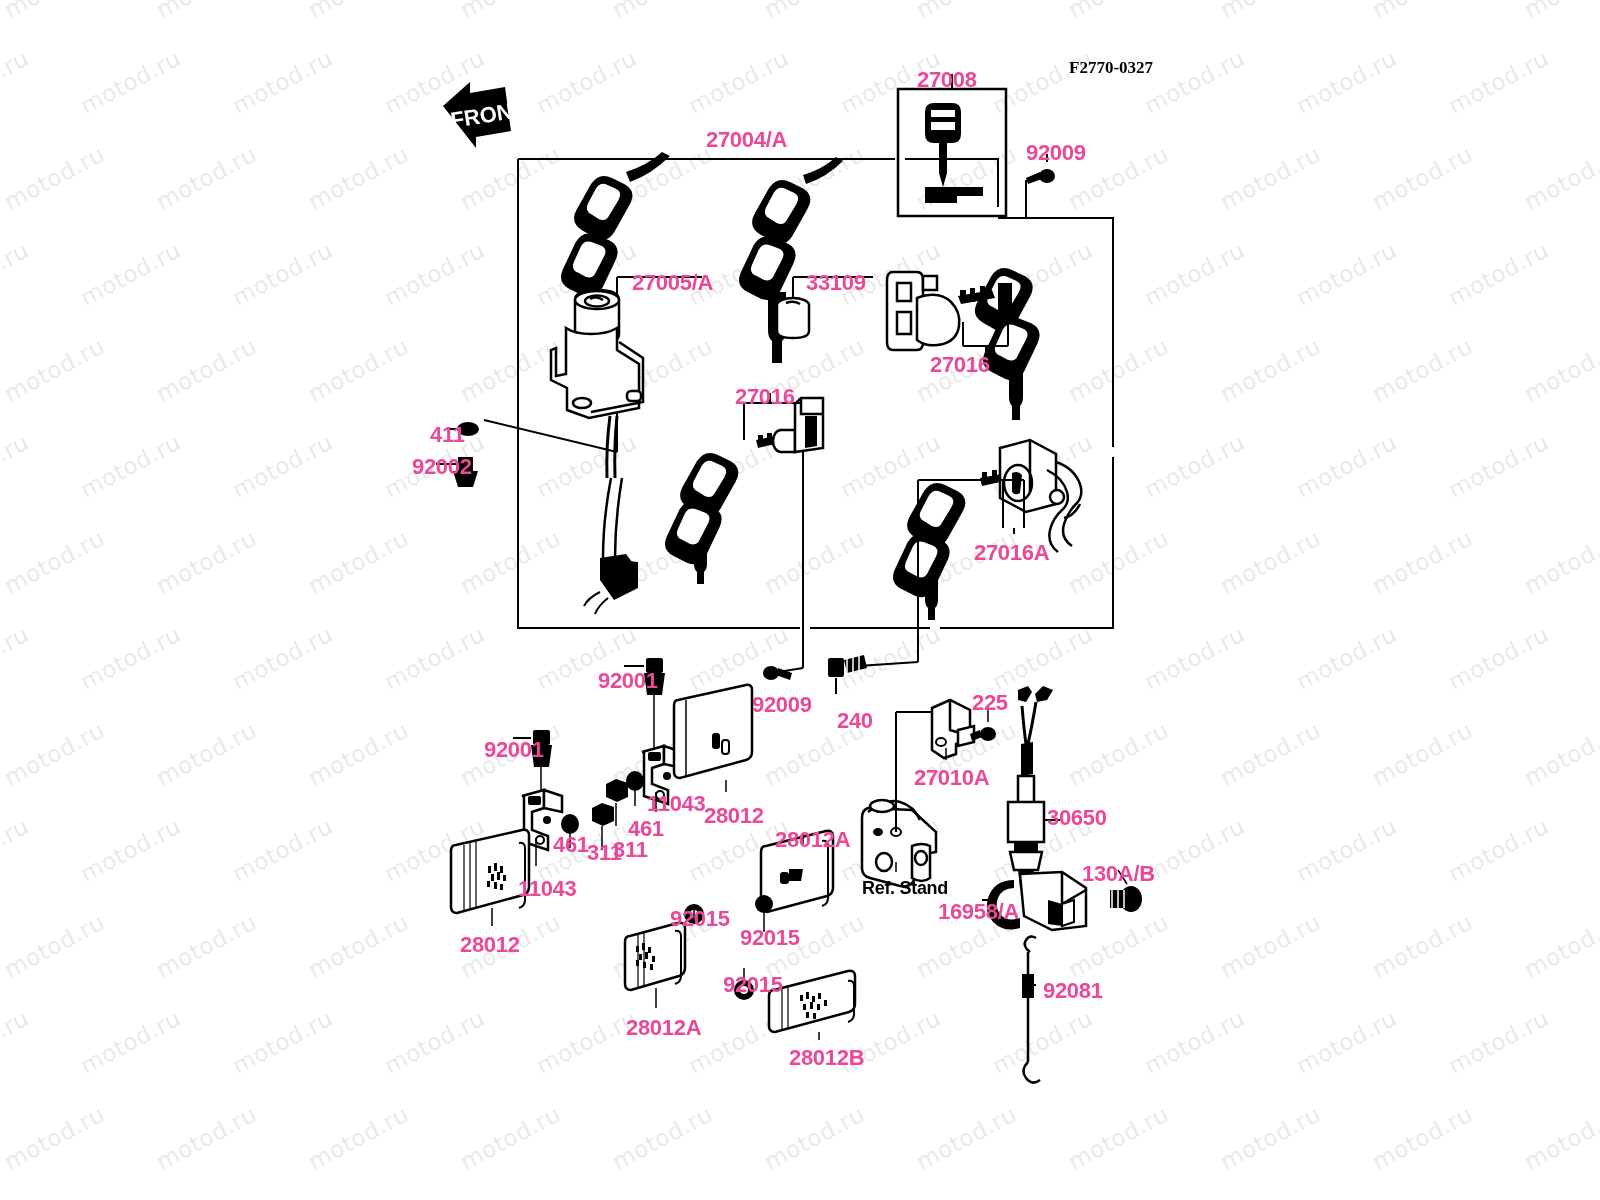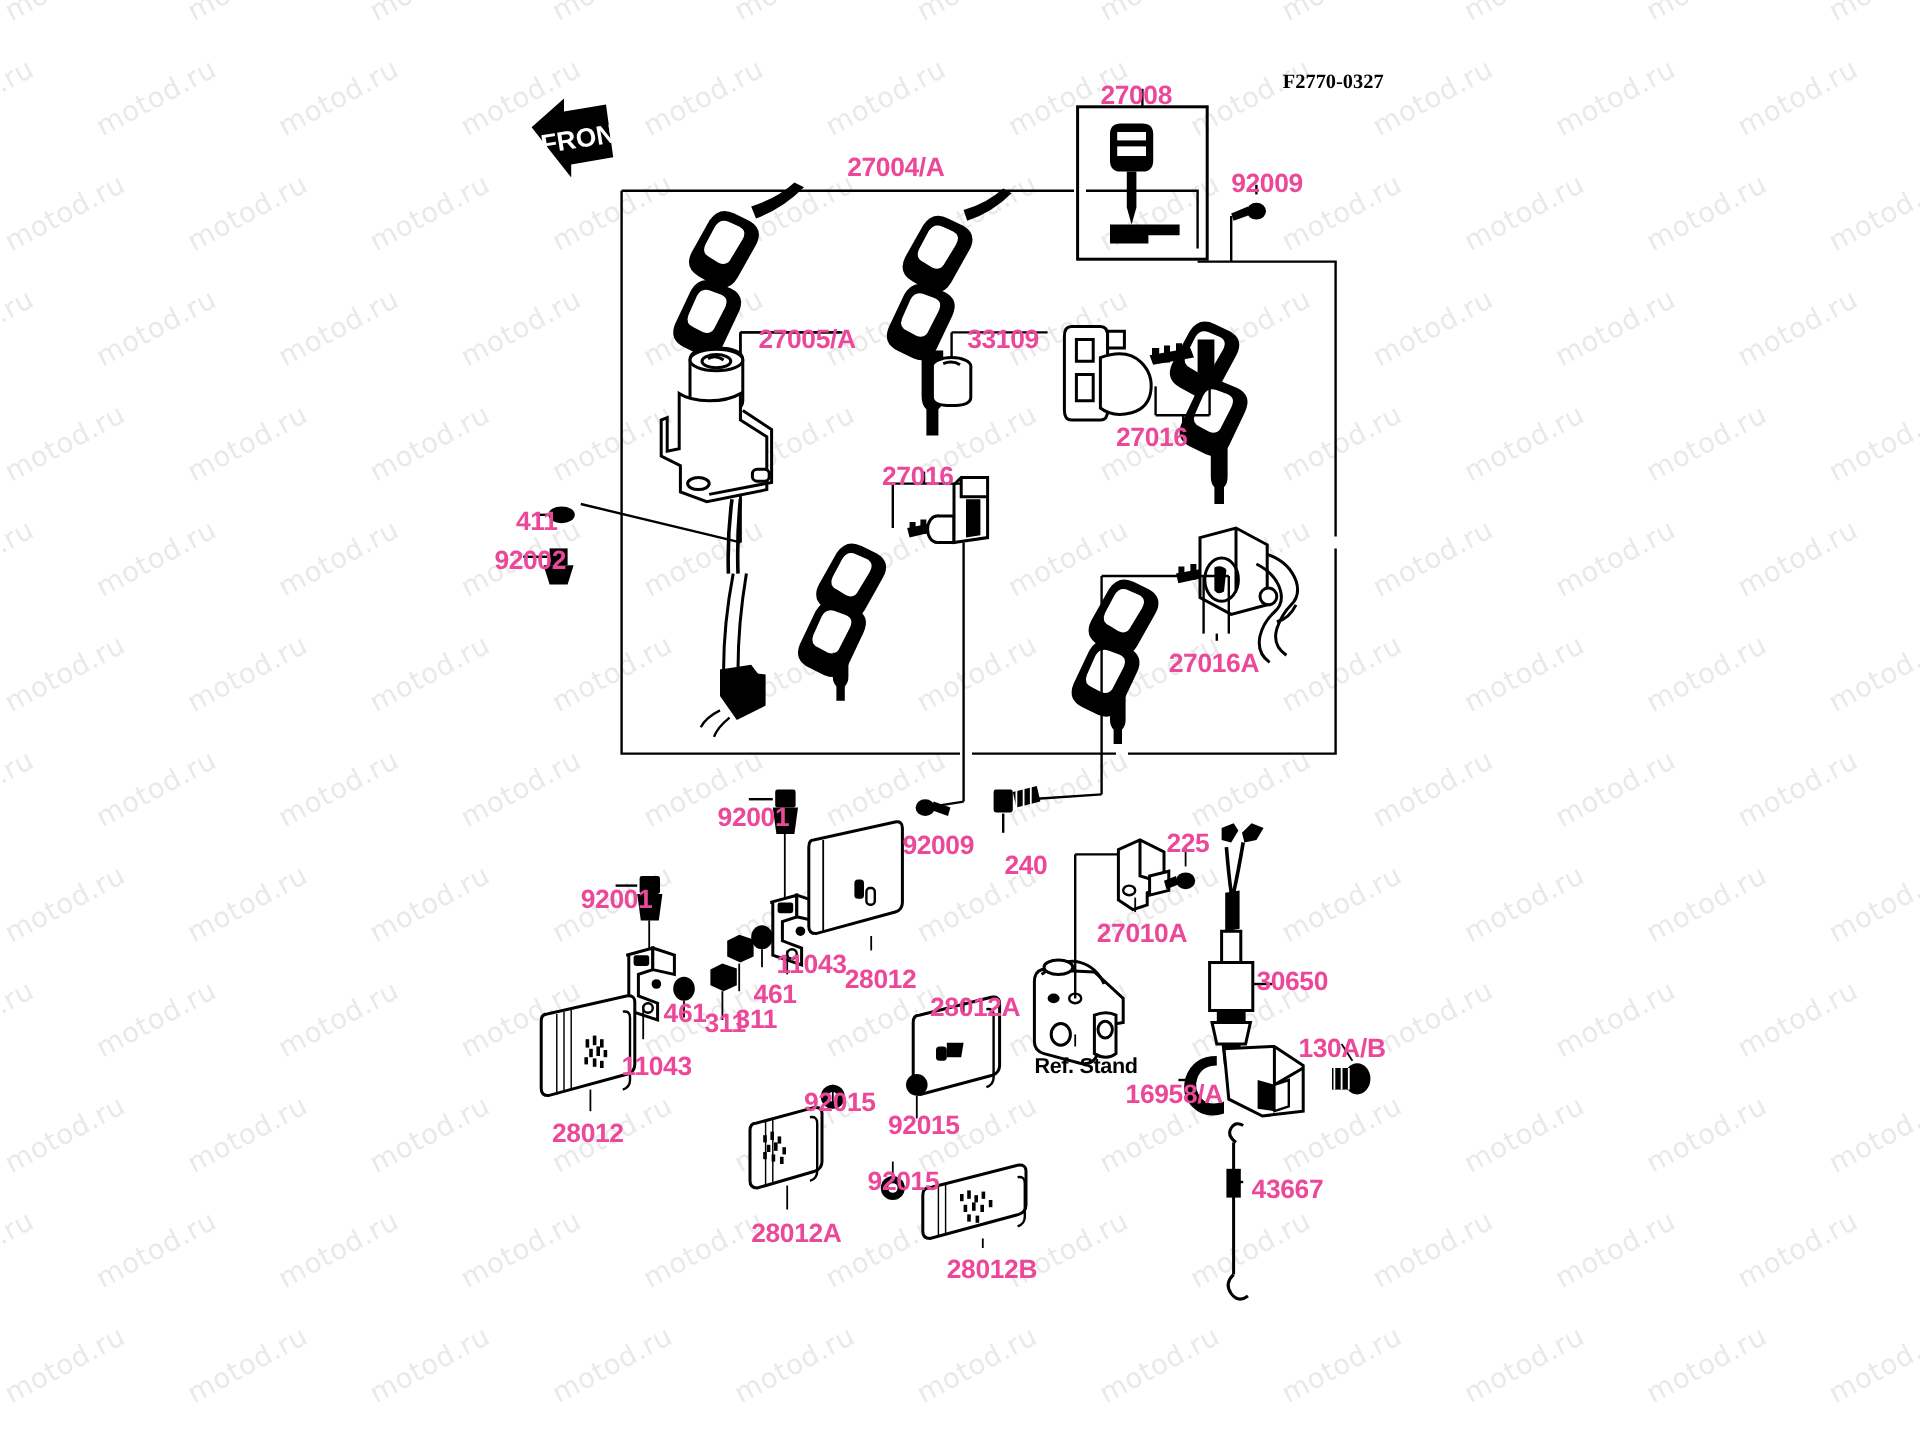--- a/index.html
+++ b/index.html
@@ -646,20 +646,20 @@
       <div class="lbl" style="left: 553px; top: 832px;">461</div>
       <div class="lbl" style="left: 587px; top: 840px;">311</div>
       <div class="lbl" style="left: 518px; top: 876px;">11043</div>
       <div class="lbl refstand" style="left: 862px; top: 878px;">Ref. Stand</div>
       <div class="lbl" style="left: 938px; top: 899px;">16958/A</div>
       <div class="lbl" style="left: 1082px; top: 861px; text-align: center;">130A/B</div>
       <div class="lbl" style="left: 670px; top: 906px;">92015</div>
       <div class="lbl" style="left: 740px; top: 925px;">92015</div>
       <div class="lbl" style="left: 460px; top: 932px;">28012</div>
       <div class="lbl" style="left: 723px; top: 972px;">92015</div>
-      <div class="lbl" style="left: 1043px; top: 978px;">43667</div>
+      <div class="lbl" style="left: 1043px; top: 978px;">92081</div>
       <div class="lbl" style="left: 626px; top: 1015px;">28012A</div>
       <div class="lbl" style="left: 789px; top: 1045px;">28012B</div>
     </div>
 
   <div class="code" style="left:1069px;top:58px;">F2770-0327</div>
 
 </div>
 
 </body></html>

